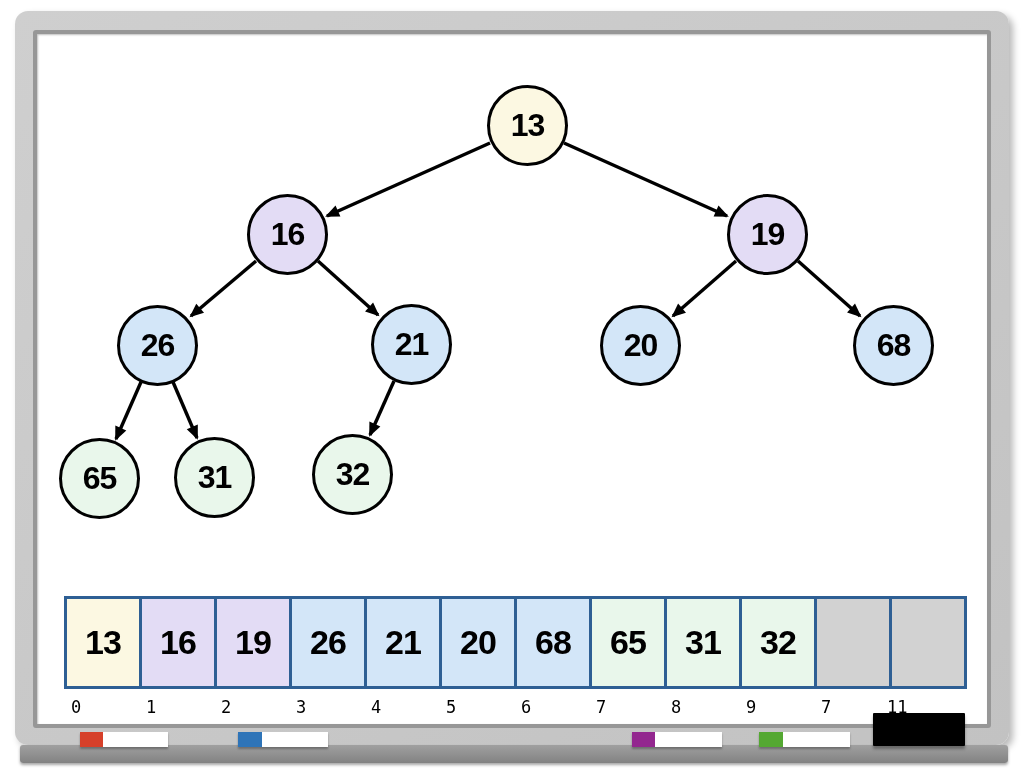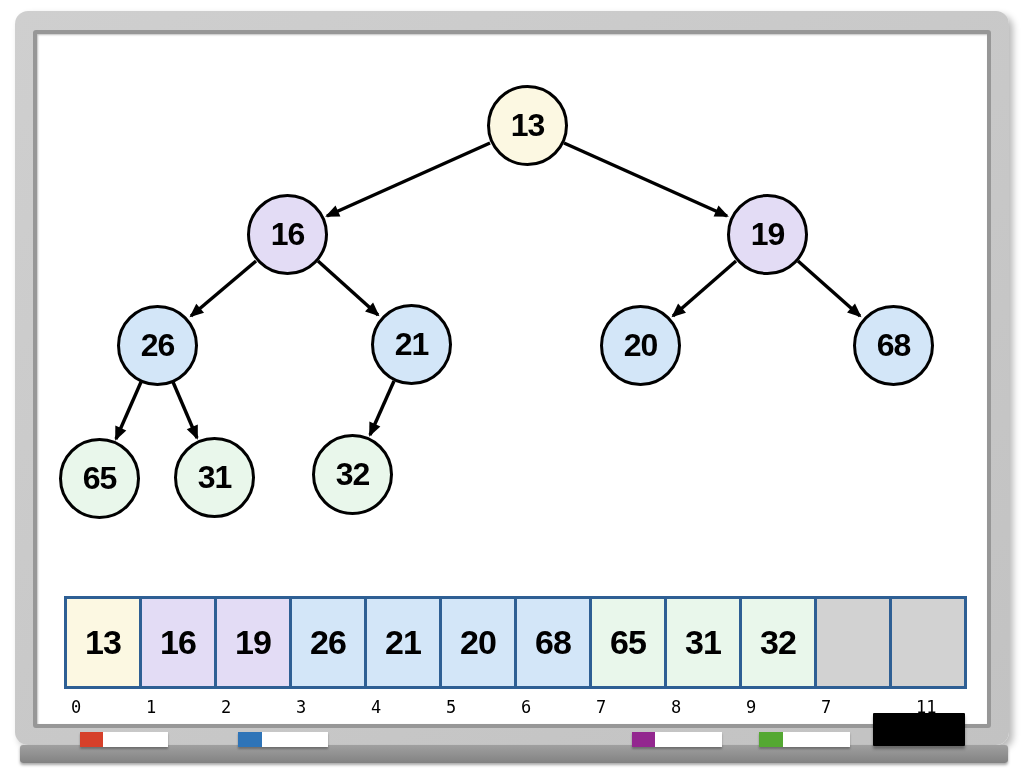--- a/index.html
+++ b/index.html
@@ -131,21 +131,21 @@
     <span class="idx" style="left:146px;">1</span>
     <span class="idx" style="left:221px;">2</span>
     <span class="idx" style="left:296px;">3</span>
     <span class="idx" style="left:371px;">4</span>
     <span class="idx" style="left:446px;">5</span>
     <span class="idx" style="left:521px;">6</span>
     <span class="idx" style="left:596px;">7</span>
     <span class="idx" style="left:671px;">8</span>
     <span class="idx" style="left:746px;">9</span>
     <span class="idx" style="left:821px;">7</span>
-    <span class="idx" style="left:916px;">11</span>
+    <span class="idx" style="left:887px;">11</span>
   </div>
 </div>
 
 <div class="marker" style="left:80px;">
   <div class="cap" style="background-color: rgb(214, 64, 42);"></div>
   <div class="mbody" style="width:65px;"></div>
 </div>
 <div class="marker" style="left:238px;">
   <div class="cap" style="width: 24px; background-color: rgb(46, 116, 184);"></div>
   <div class="mbody" style="width:66px;"></div>

